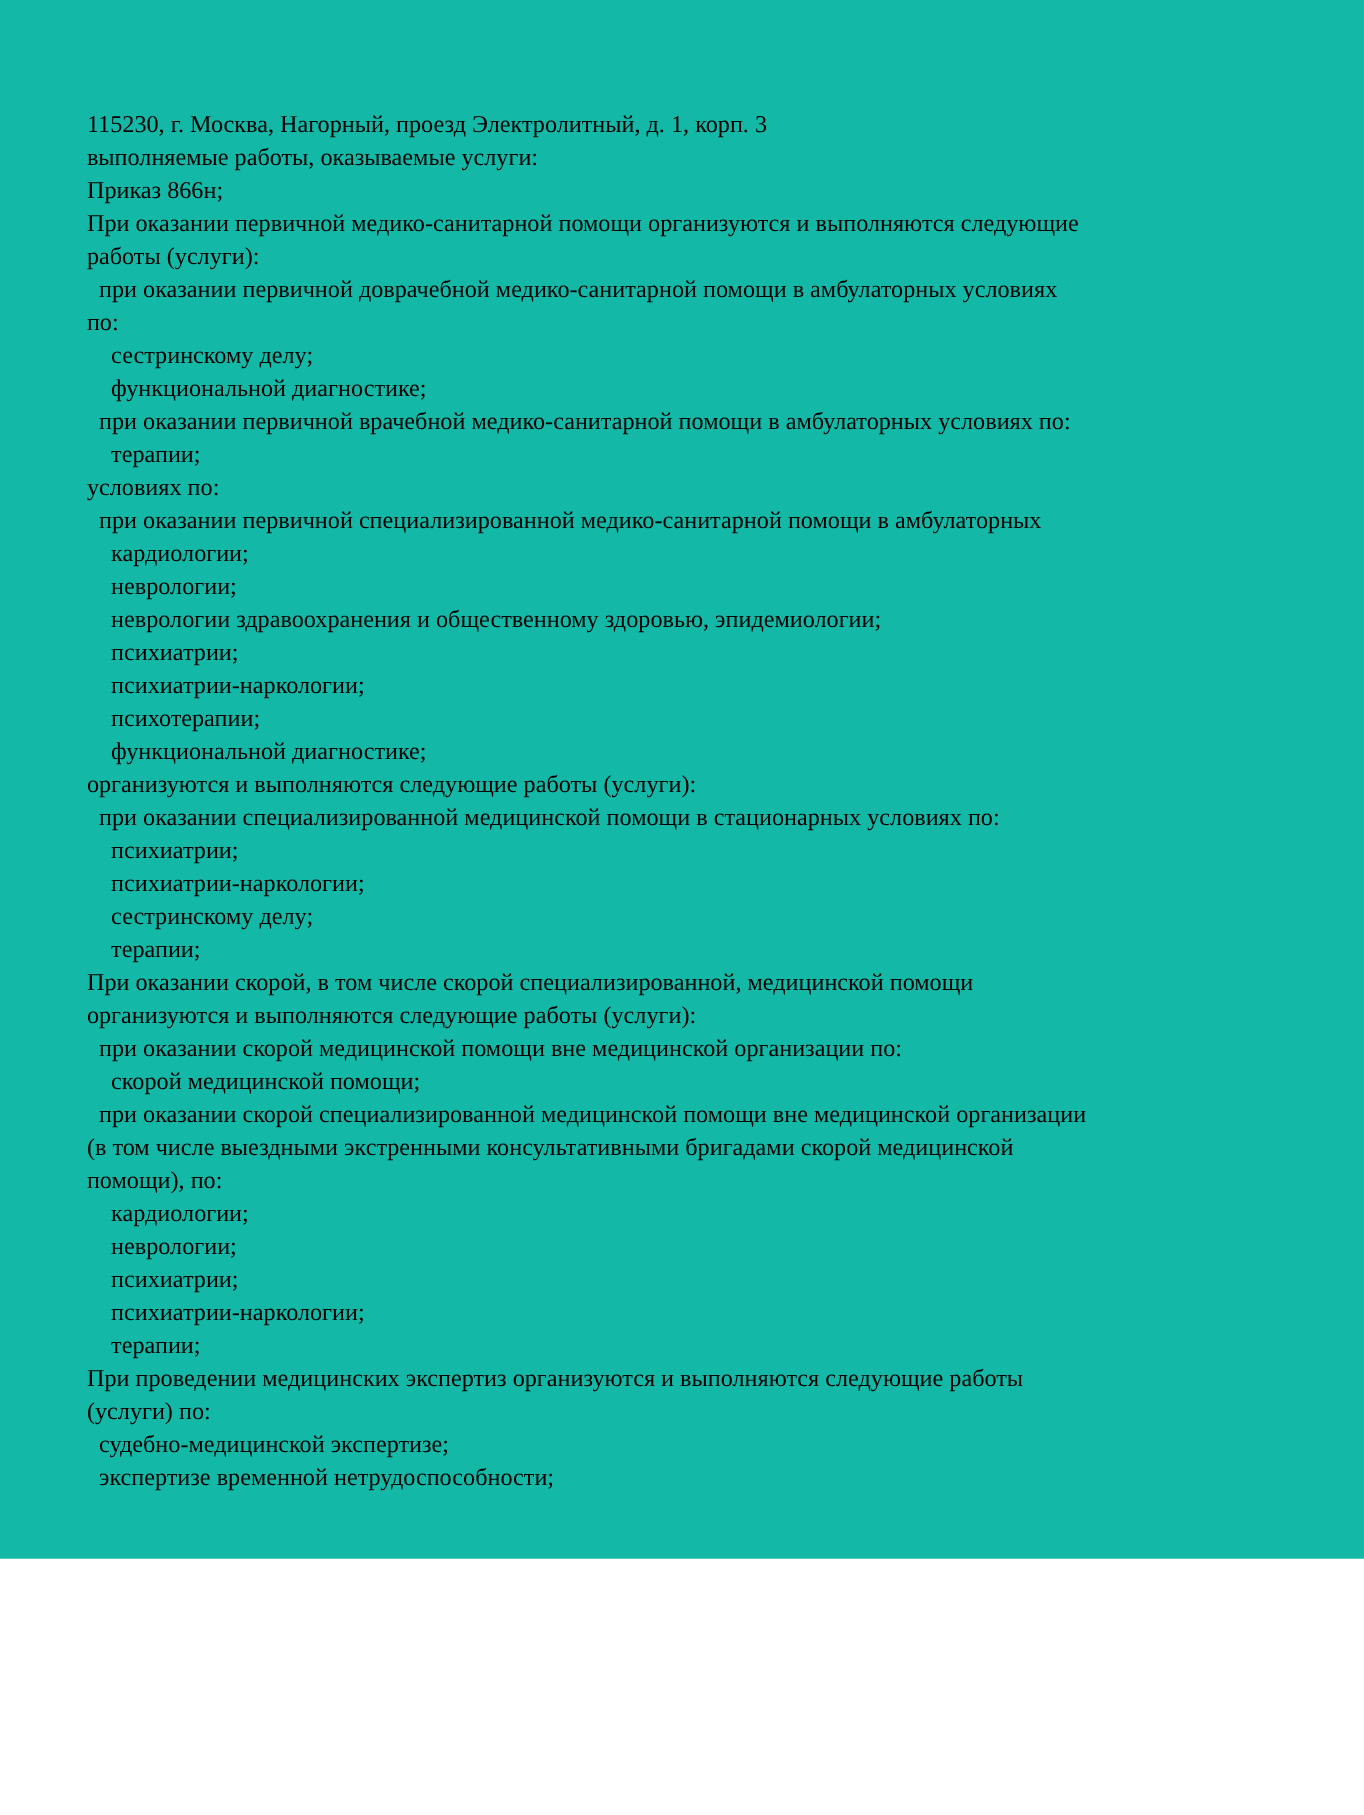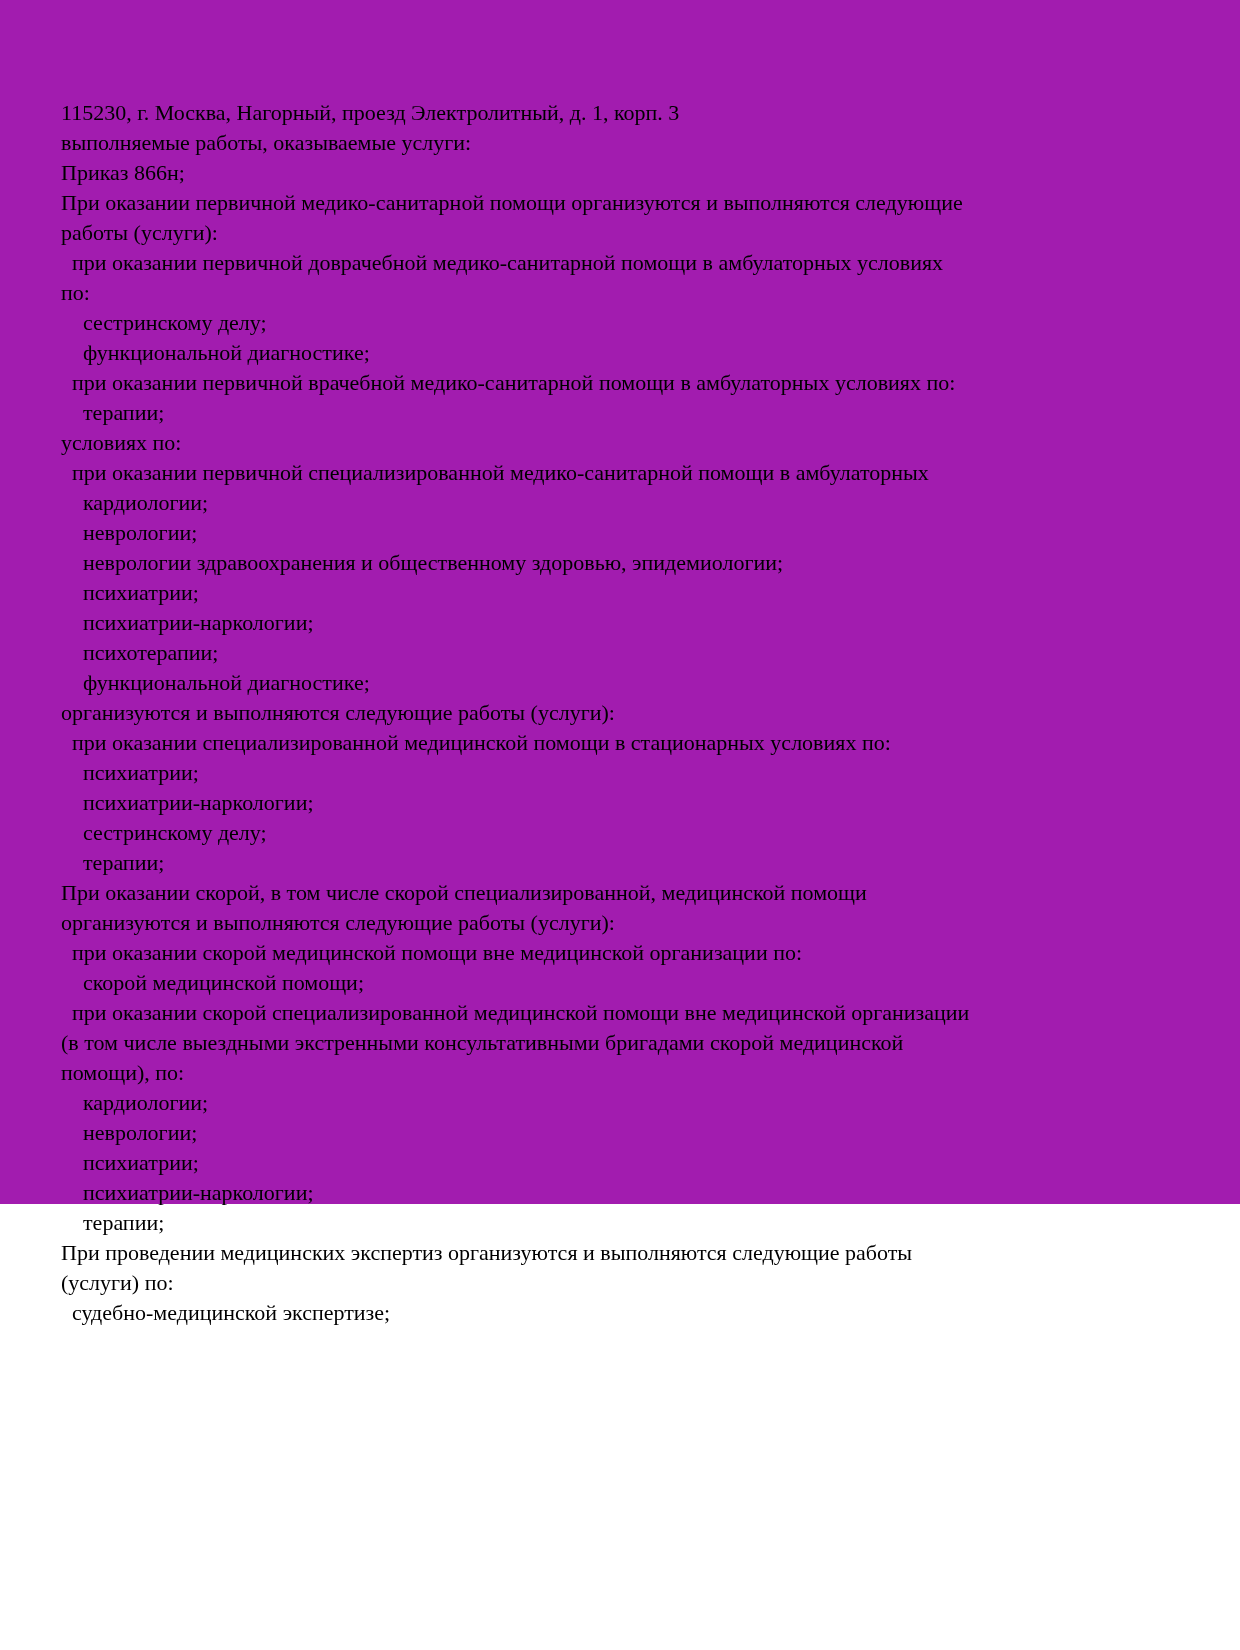--- a/index.html
+++ b/index.html
@@ -9,24 +9,24 @@
   }
   body {
     width: 1240px;
     height: 1650px;
     overflow: hidden;
     font-family: "Liberation Serif", "DejaVu Serif", serif;
   }
   .page {
     position: relative;
     width: 1240px;
-    height: 1204px;
-    background: #a21caf;
+    height: 1417px;
+    background: #14b8a6;
     box-sizing: border-box;
-    padding: 98px 100px 0 61px;
+    padding: 98px 100px 0 79px;
   }
   .doc-line {
     font-size: 22px;
     line-height: 30px;
     color: #000000;
     white-space: pre;
     letter-spacing: 0px;
   }
   .ind-0 { padding-left: 0; }
   .ind-1 { padding-left: 11px; }
@@ -71,14 +71,15 @@
       <div class="doc-line ind-0">(в том числе выездными экстренными консультативными бригадами скорой медицинской</div>
       <div class="doc-line ind-0">помощи), по:</div>
       <div class="doc-line ind-2">кардиологии;</div>
       <div class="doc-line ind-2">неврологии;</div>
       <div class="doc-line ind-2">психиатрии;</div>
       <div class="doc-line ind-2">психиатрии-наркологии;</div>
       <div class="doc-line ind-2">терапии;</div>
       <div class="doc-line ind-0">При проведении медицинских экспертиз организуются и выполняются следующие работы</div>
       <div class="doc-line ind-0">(услуги) по:</div>
       <div class="doc-line ind-1">судебно-медицинской экспертизе;</div>
+      <div class="doc-line ind-1">экспертизе временной нетрудоспособности;</div>
     </div>
 </div>
 
 </body></html>

